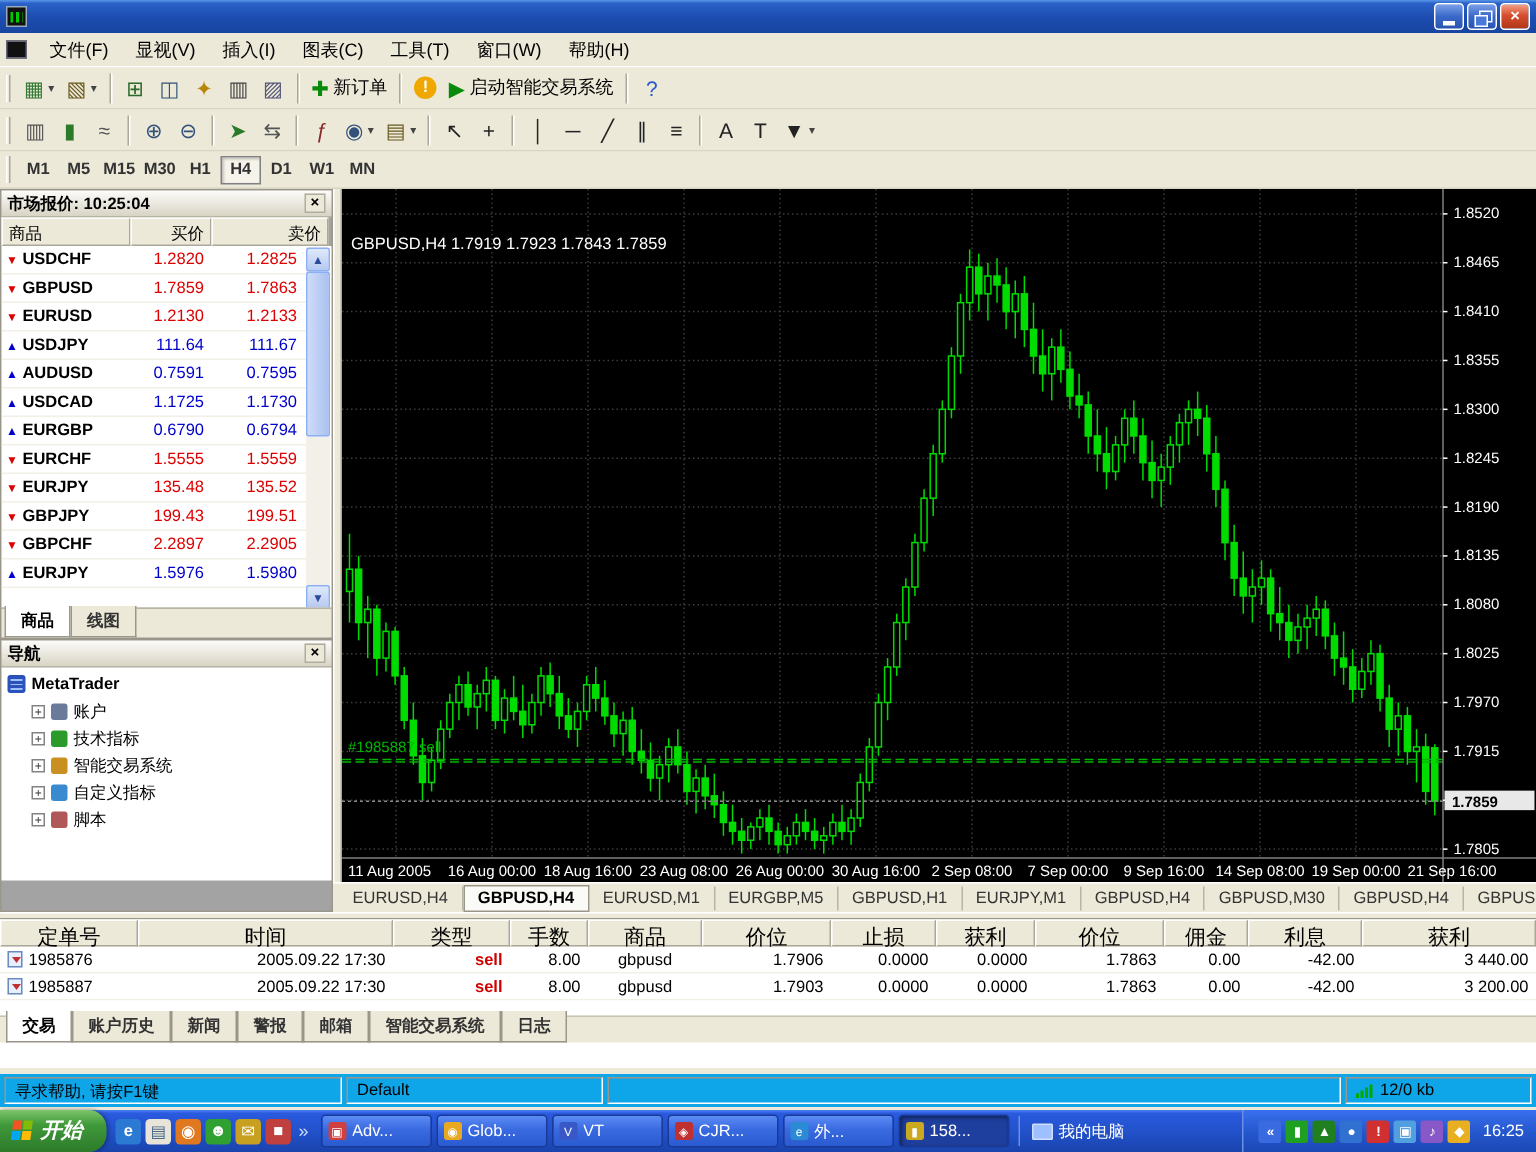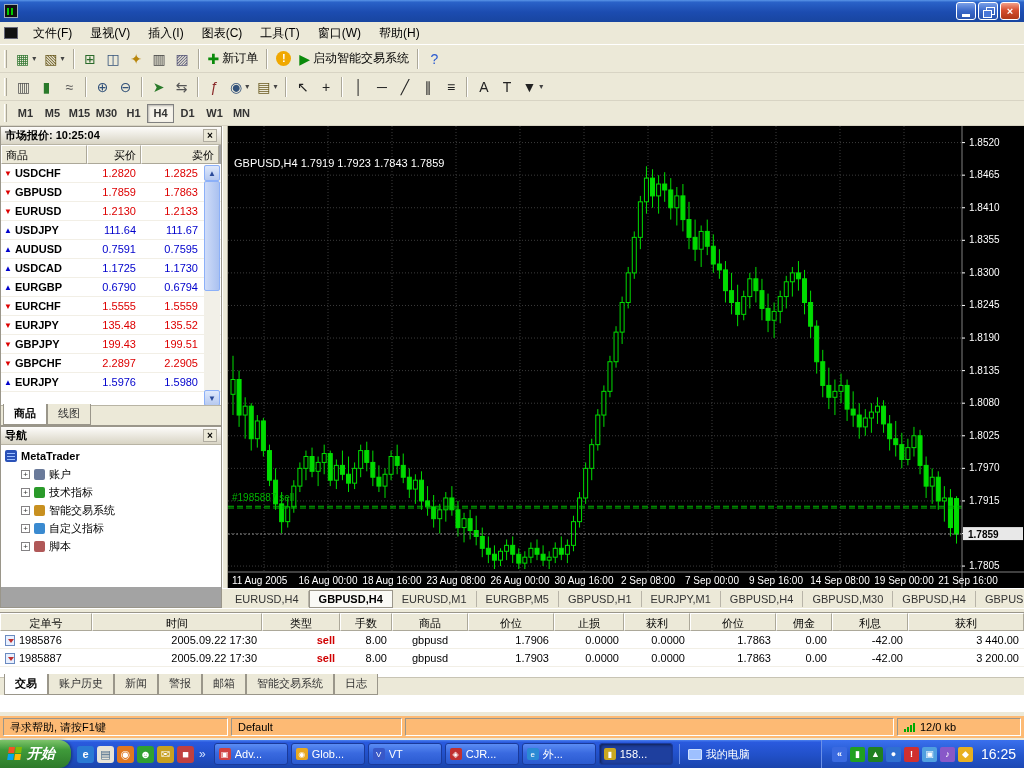--- a/index.html
+++ b/index.html
@@ -62,21 +62,21 @@
   .sym-ic { font-size:8px; } .sym-ic.up { color:#0000cc; } .sym-ic.down { color:#dd0000; }
   .mw-price { font-size:11px; text-align:right; padding-right:5px; }
   .mw-price.up { color:#0000cc; } .mw-price.down { color:#dd0000; }
   #mw-scroll { position:absolute; right:1px; top:38px; height:241px; width:16px; background:#f2f0e8; }
   .sb-btn { width:16px; height:16px; background:linear-gradient(180deg,#dfe9fb,#b6c9f0); border:1px solid #8cb0f8; border-radius:2px;
     color:#2a4a9a; font-size:8px; display:flex; align-items:center; justify-content:center; }
   .sb-btn.down { position:absolute; bottom:0; }
   #mw-thumb { position:absolute; top:16px; left:0; width:16px; height:110px;
     background:linear-gradient(90deg,#cfdcf8,#aac1f0); border:1px solid #8cb0f8; border-radius:2px; }
   .panel-tabs { position:absolute; bottom:0; left:0; right:0; height:20px; background:#ECE9D8; display:flex; align-items:flex-end; padding:0 2px; border-top:1px solid #b8b4a4; }
-  .btab { padding:2px 10px 3px; font-size:11px; border:1px solid #9a968a; border-top:none; background:#ECE9D8; color:#333; }
+  .btab { padding:2px 10px 3px; font-size:11px; border:1px solid #9a968a; border-top:none; background:#ECE9D8; color:#333;font-weight:bold; }
   .btab.active { background:#fff; font-weight:bold; color:#000; }
 
   
   #nav-tree { background:#fff; height:142px; padding:2px 0; overflow:hidden; }
   .tree-row { height:18px; display:flex; align-items:center; gap:4px; font-size:11px; }
   .tree-root { padding-left:4px; font-weight:bold; }
   .tree-child { padding-left:20px; }
   .expander { width:9px; height:9px; border:1px solid #848284; background:#fff; font-size:8px; line-height:7px; text-align:center; color:#333; }
   .nav-ic { width:11px; height:11px; border-radius:2px; display:inline-block; }
   .root-ic { width:12px; height:12px; background:#2a52b8; border-radius:2px; position:relative; }
@@ -93,37 +93,37 @@
   #chartTabs { position:absolute; left:222px; top:588px; width:802px; height:20px; background:#ECE9D8;
     display:flex; align-items:center; border-top:1px solid #fff; padding-left:4px; }
   .ctab { padding:2px 9px; font-size:11px; color:#333; border-right:1px solid #b8b4a8; }
   .ctab.active { background:#fafaf6; border:1px solid #9a968a; border-right:1px solid #9a968a; font-weight:bold; color:#000; }
 
   
   #hsplit { position:absolute; left:0; top:608px; width:1024px; height:4px; background:#ECE9D8; border-top:1px solid #fff; }
   #terminal { position:absolute; left:0; top:612px; width:1024px; height:100px; background:#fff; border-top:1px solid #9a968a; }
   #term-head, .term-row { display:grid; }
   #term-head .th { height:18px; background:#ECE9D8; border:1px solid; border-color:#fff #ACA899 #ACA899 #fff;
-    font-size:11px; text-align:center; padding-top:2px; }
+    font-size:14px; text-align:center; padding-top:2px; }
   .term-row { height:18px; border-bottom:1px solid #f2efe6; align-items:center; font-size:11px; }
   .term-row .td { padding:0 5px; white-space:nowrap; }
   .td.left { text-align:left; } .td.right { text-align:right; } .td.center { text-align:center; }
   .td .order-icon { display:inline-block; width:10px; height:11px; background:#e8f0ff; border:1px solid #6a8ac0;
     margin-right:4px; vertical-align:-2px; position:relative; }
   .td .order-icon::after { content:""; position:absolute; left:2px; top:3px; border:3px solid transparent; border-top:4px solid #c03030; }
   .td.sell-type { color:#d00000; font-weight:bold; }
   #term-fill { height:10px; background:#fff; }
   #term-summary { height:18px; background:#ECE9D8; border-top:1px solid #ACA899; display:flex; align-items:center;
     font-weight:bold; font-size:11px; padding-left:26px; }
   .sum-item { margin-right:26px; white-space:nowrap; }
   #sum-total { margin-left:auto; padding-right:12px; }
   #term-tabs { height:18px; background:#ECE9D8; display:flex; align-items:flex-end; padding-left:4px; border-top:1px solid #c8c4b4; }
 
   
-  #statusbar { position:absolute; left:0; top:716px; width:1024px; height:22px; background:#fdba74;
+  #statusbar { position:absolute; left:0; top:716px; width:1024px; height:22px; background:#0ea5e9;
     display:flex; align-items:center; padding:0 3px; gap:3px; }
   .sb-cell { height:18px; border:1px solid; border-color:#9a968a #fff #fff #9a968a; padding:2px 6px; font-size:11px; display:flex; align-items:center; gap:5px; }
   #sb-help { width:225px; } #sb-profile { width:171px; } #sb-fill { flex:1; } #sb-traffic { width:124px; }
   .conn-icon { display:flex; align-items:flex-end; gap:1px; height:10px; }
   .conn-icon i { display:block; width:2px; background:#0a0; }
   .conn-icon i:nth-child(1){height:3px}.conn-icon i:nth-child(2){height:5px}.conn-icon i:nth-child(3){height:7px}.conn-icon i:nth-child(4){height:9px}
 
   
   #taskbar { position:absolute; left:0; top:740px; width:1024px; height:28px;
     background:linear-gradient(180deg,#4a80f0 0%,#2a5ade 8%,#2150c8 55%,#1a44ac 100%); display:flex; align-items:center; color:#fff; }
@@ -139,21 +139,21 @@
   .task { width:74px; height:22px; border-radius:3px; border:1px solid #1a3a9a;
     background:linear-gradient(180deg,#5a8cf4,#3a6ae0 45%,#2a5ad0); display:flex; align-items:center; gap:4px; padding:0 4px; font-size:11px; }
   .task.active { background:#1e3f9e; box-shadow:inset 1px 1px 3px rgba(0,0,0,.5); }
   .task .ticon { width:12px; height:12px; border-radius:2px; display:flex; align-items:center; justify-content:center; font-size:8px; color:#fff; flex:none; }
   .task .tl { overflow:hidden; white-space:nowrap; }
   #mycomp { display:flex; align-items:center; gap:4px; padding:0 8px; border-left:1px solid #6a90e8; margin-left:6px; font-size:11px; height:20px; }
   .comp-icon { width:14px; height:11px; border:1px solid #cfe0ff; border-radius:1px; background:#9ec0ff; position:relative; }
   #tray { margin-left:auto; display:flex; align-items:center; gap:3px; padding:0 8px 0 10px; height:28px;
     border-left:1px solid #6a90e8; background:linear-gradient(180deg,#3a70ee 0%,#2456cc 55%,#1c48b4 100%); }
   .tray-ic { width:15px; height:15px; border-radius:2px; display:flex; align-items:center; justify-content:center; font-size:9px; font-weight:bold; }
-  #clock { font-size:14px; margin-left:5px; }
+  #clock { font-size:11px; margin-left:5px; }
 </style>
 </head>
 <body>
 
 <div id="titlebar">
   <span class="app-icon"></span>
   <div id="win-btns">
     <span class="win-btn">
         <span class="min-glyph"></span>
       </span>

